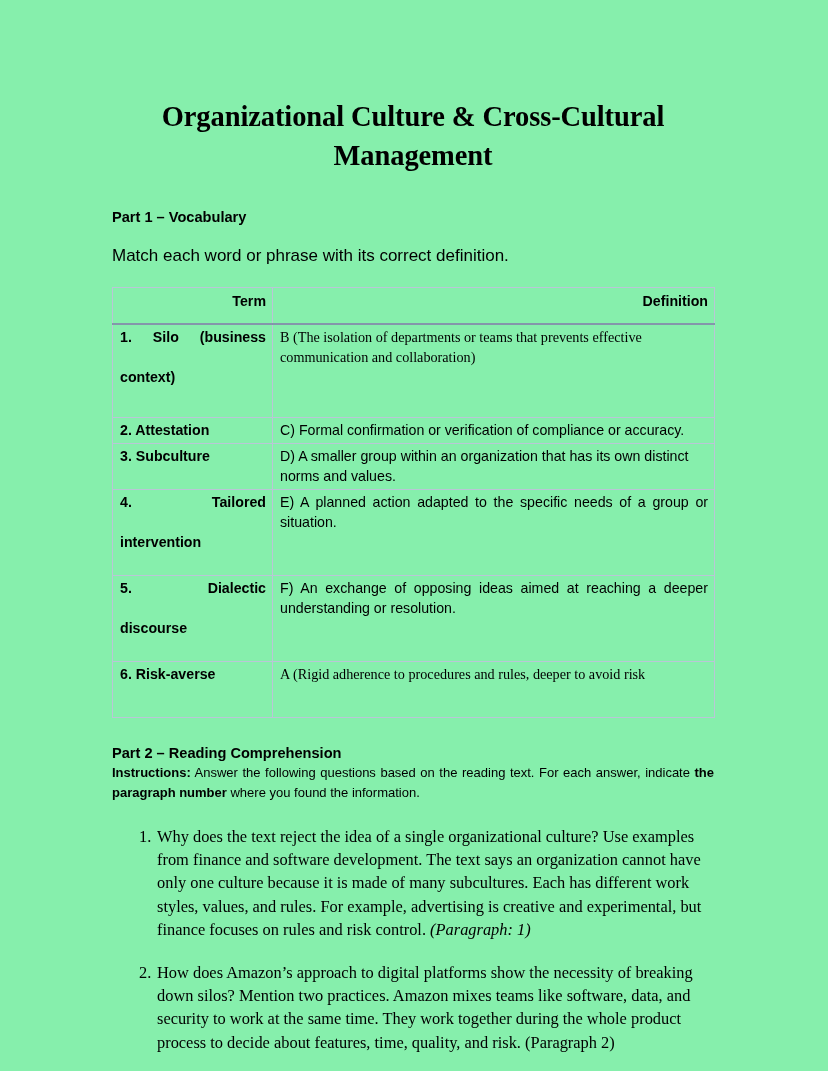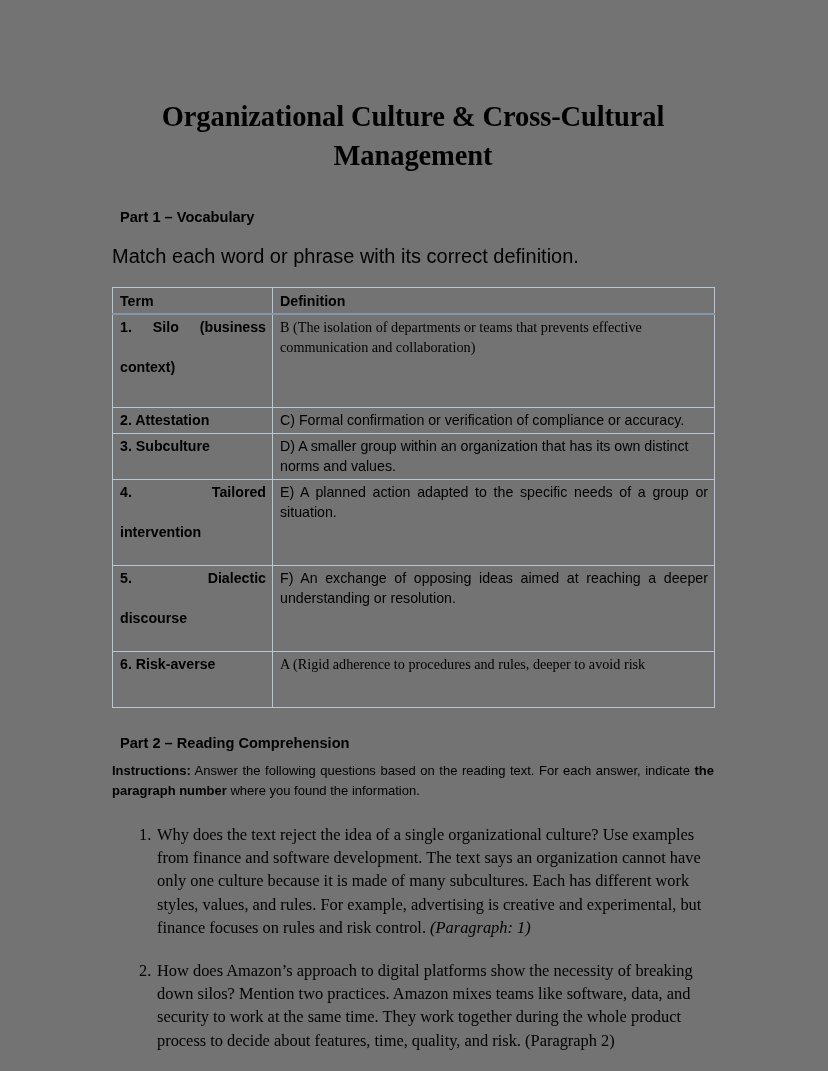--- a/index.html
+++ b/index.html
@@ -17,21 +17,21 @@
     color: #000000;
     -webkit-font-smoothing: antialiased;
   }
 
   .page {
     position: absolute;
     left: 0;
     top: 0;
     width: 828px;
     height: 1071px;
-    background: #737373;
+    background: #86efac;
     box-sizing: border-box;
   }
 
   .content {
     position: absolute;
     left: 112px;
     top: 0;
     width: 602px;
   }
 
@@ -46,27 +46,27 @@
     padding-top: 97px;
     letter-spacing: -0.1px;
   }
 
   
   .sec-heading {
     font-family: "Liberation Sans", sans-serif;
     font-weight: bold;
     font-size: 14.6px;
     line-height: 20px;
-    margin: 8px;
+    margin: 0;
   }
   .part1-heading { margin-top: 32px; }
 
   .intro-line {
     font-family: "Liberation Sans", sans-serif;
-    font-size: 20px;
+    font-size: 17px;
     line-height: 20px;
     margin: 0;
     margin-top: 19px;
   }
 
   
   .vocab-table {
     border-collapse: collapse;
     width: 602px;
     margin-top: 21px;
@@ -79,24 +79,24 @@
   .vocab-table td {
     border: 1px solid #b9c6d6;
     padding: 2px 6px 3px 7px;
     vertical-align: top;
     font-size: 14.2px;
     line-height: 20px;
   }
   .vocab-table thead th {
     font-family: "Liberation Sans", sans-serif;
     font-weight: bold;
-    text-align: left;
+    text-align: right;
     border-bottom: 2px solid #8496ab;
     padding-top: 3px;
-    padding-bottom: 2px;
+    padding-bottom: 12px;
   }
 
   .term-cell {
     font-family: "Liberation Sans", sans-serif;
     font-weight: bold;
   }
   .term-cell.justify { text-align: justify; }
   .term-cell.justify > span { display: block; }
   .term-cell.justify > span::after {
     content: "";

